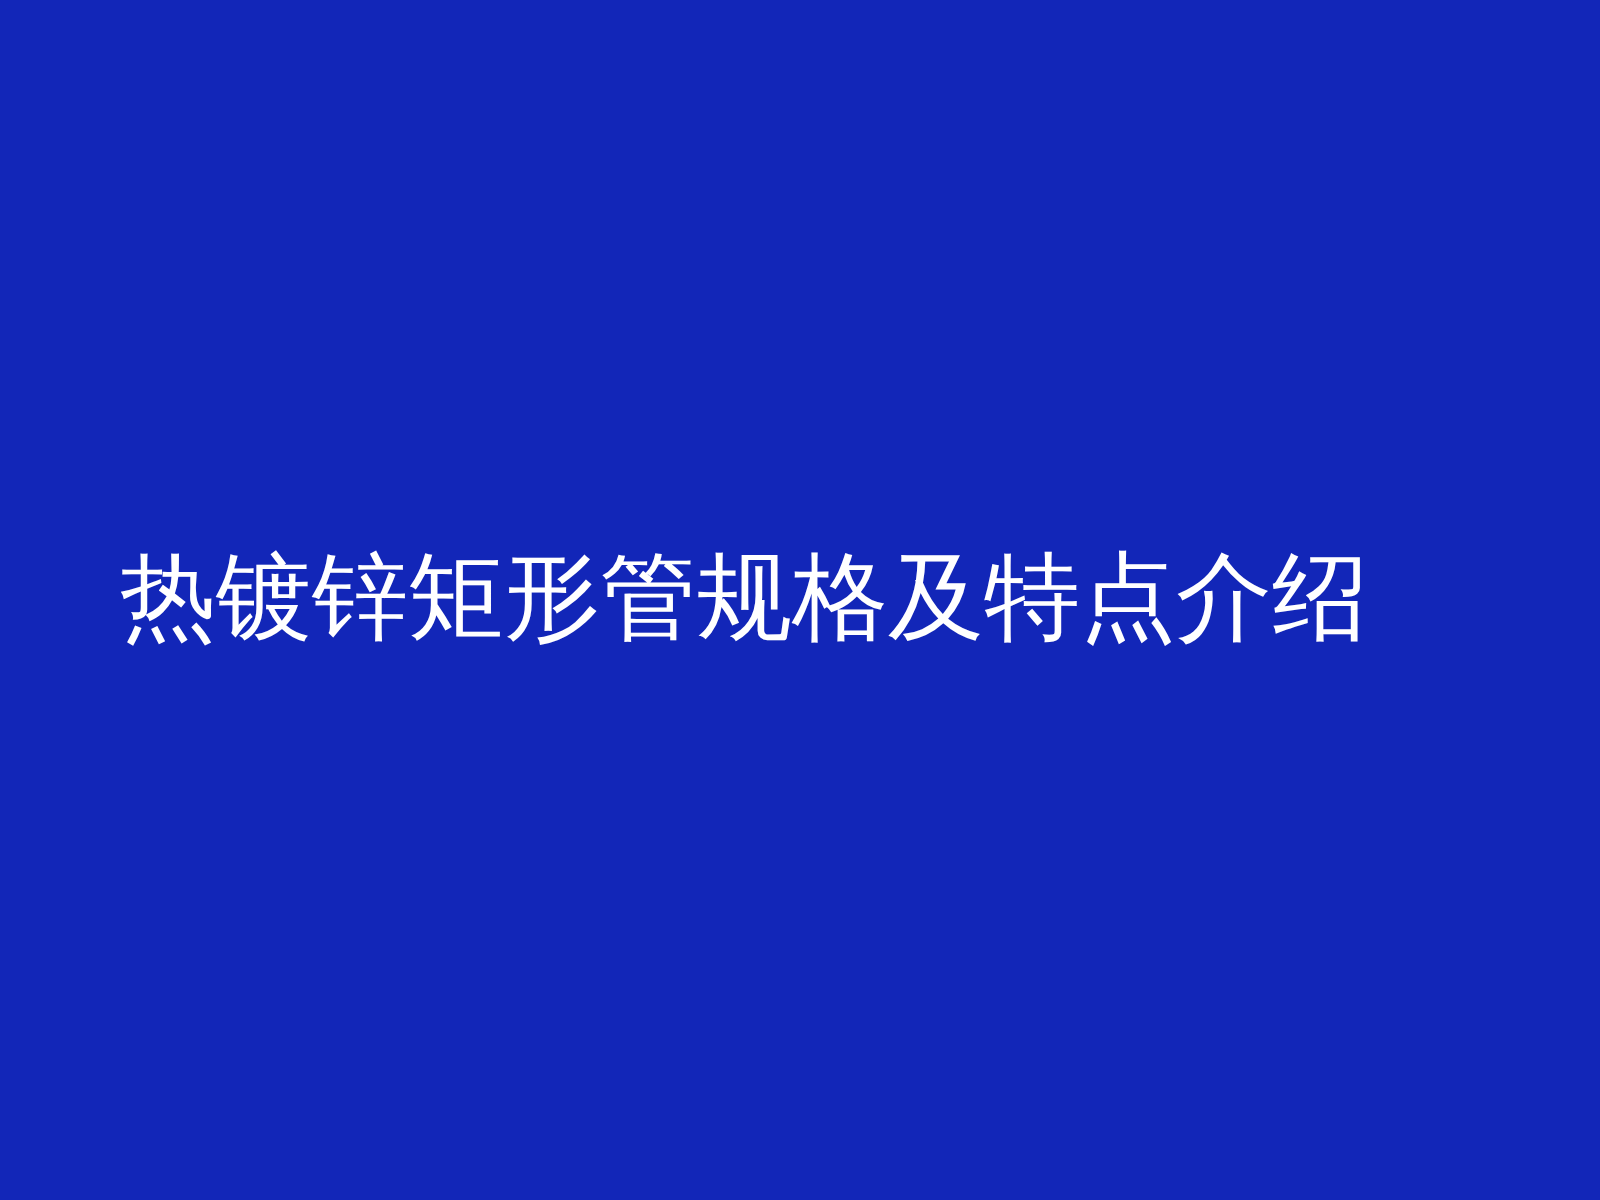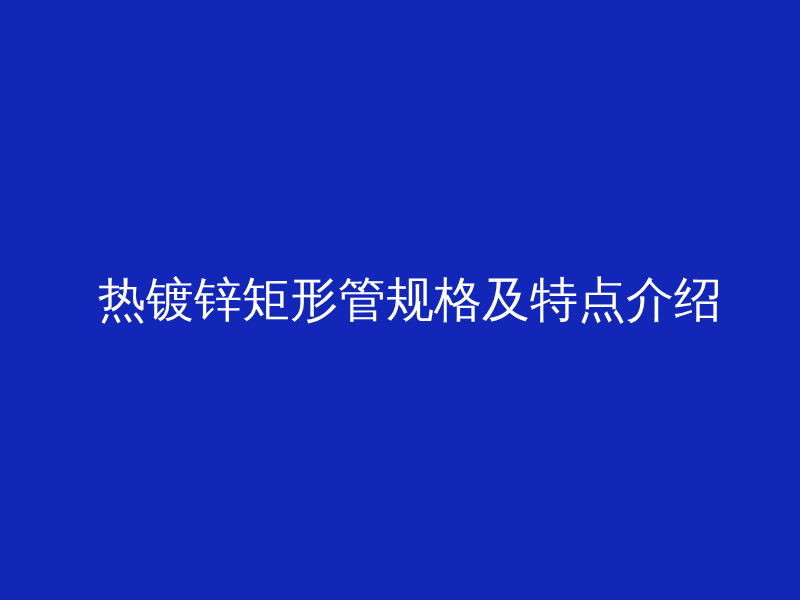--- a/index.html
+++ b/index.html
@@ -25,21 +25,21 @@
   }
 
   .title-block {
     position: absolute;
     left: 0;
     top: 0;
     width: 800px;
     height: 600px;
     display: flex;
     align-items: center;
-    justify-content: center;
+    justify-content: flex-start;
     box-sizing: border-box;
     padding-left: 60px;
     padding-right: 40px;
   }
 
   .title-text {
     color: #ffffff;
     font-family: "DejaVu Sans", "Liberation Sans", sans-serif;
     font-size: 48px;
     font-weight: 400;

